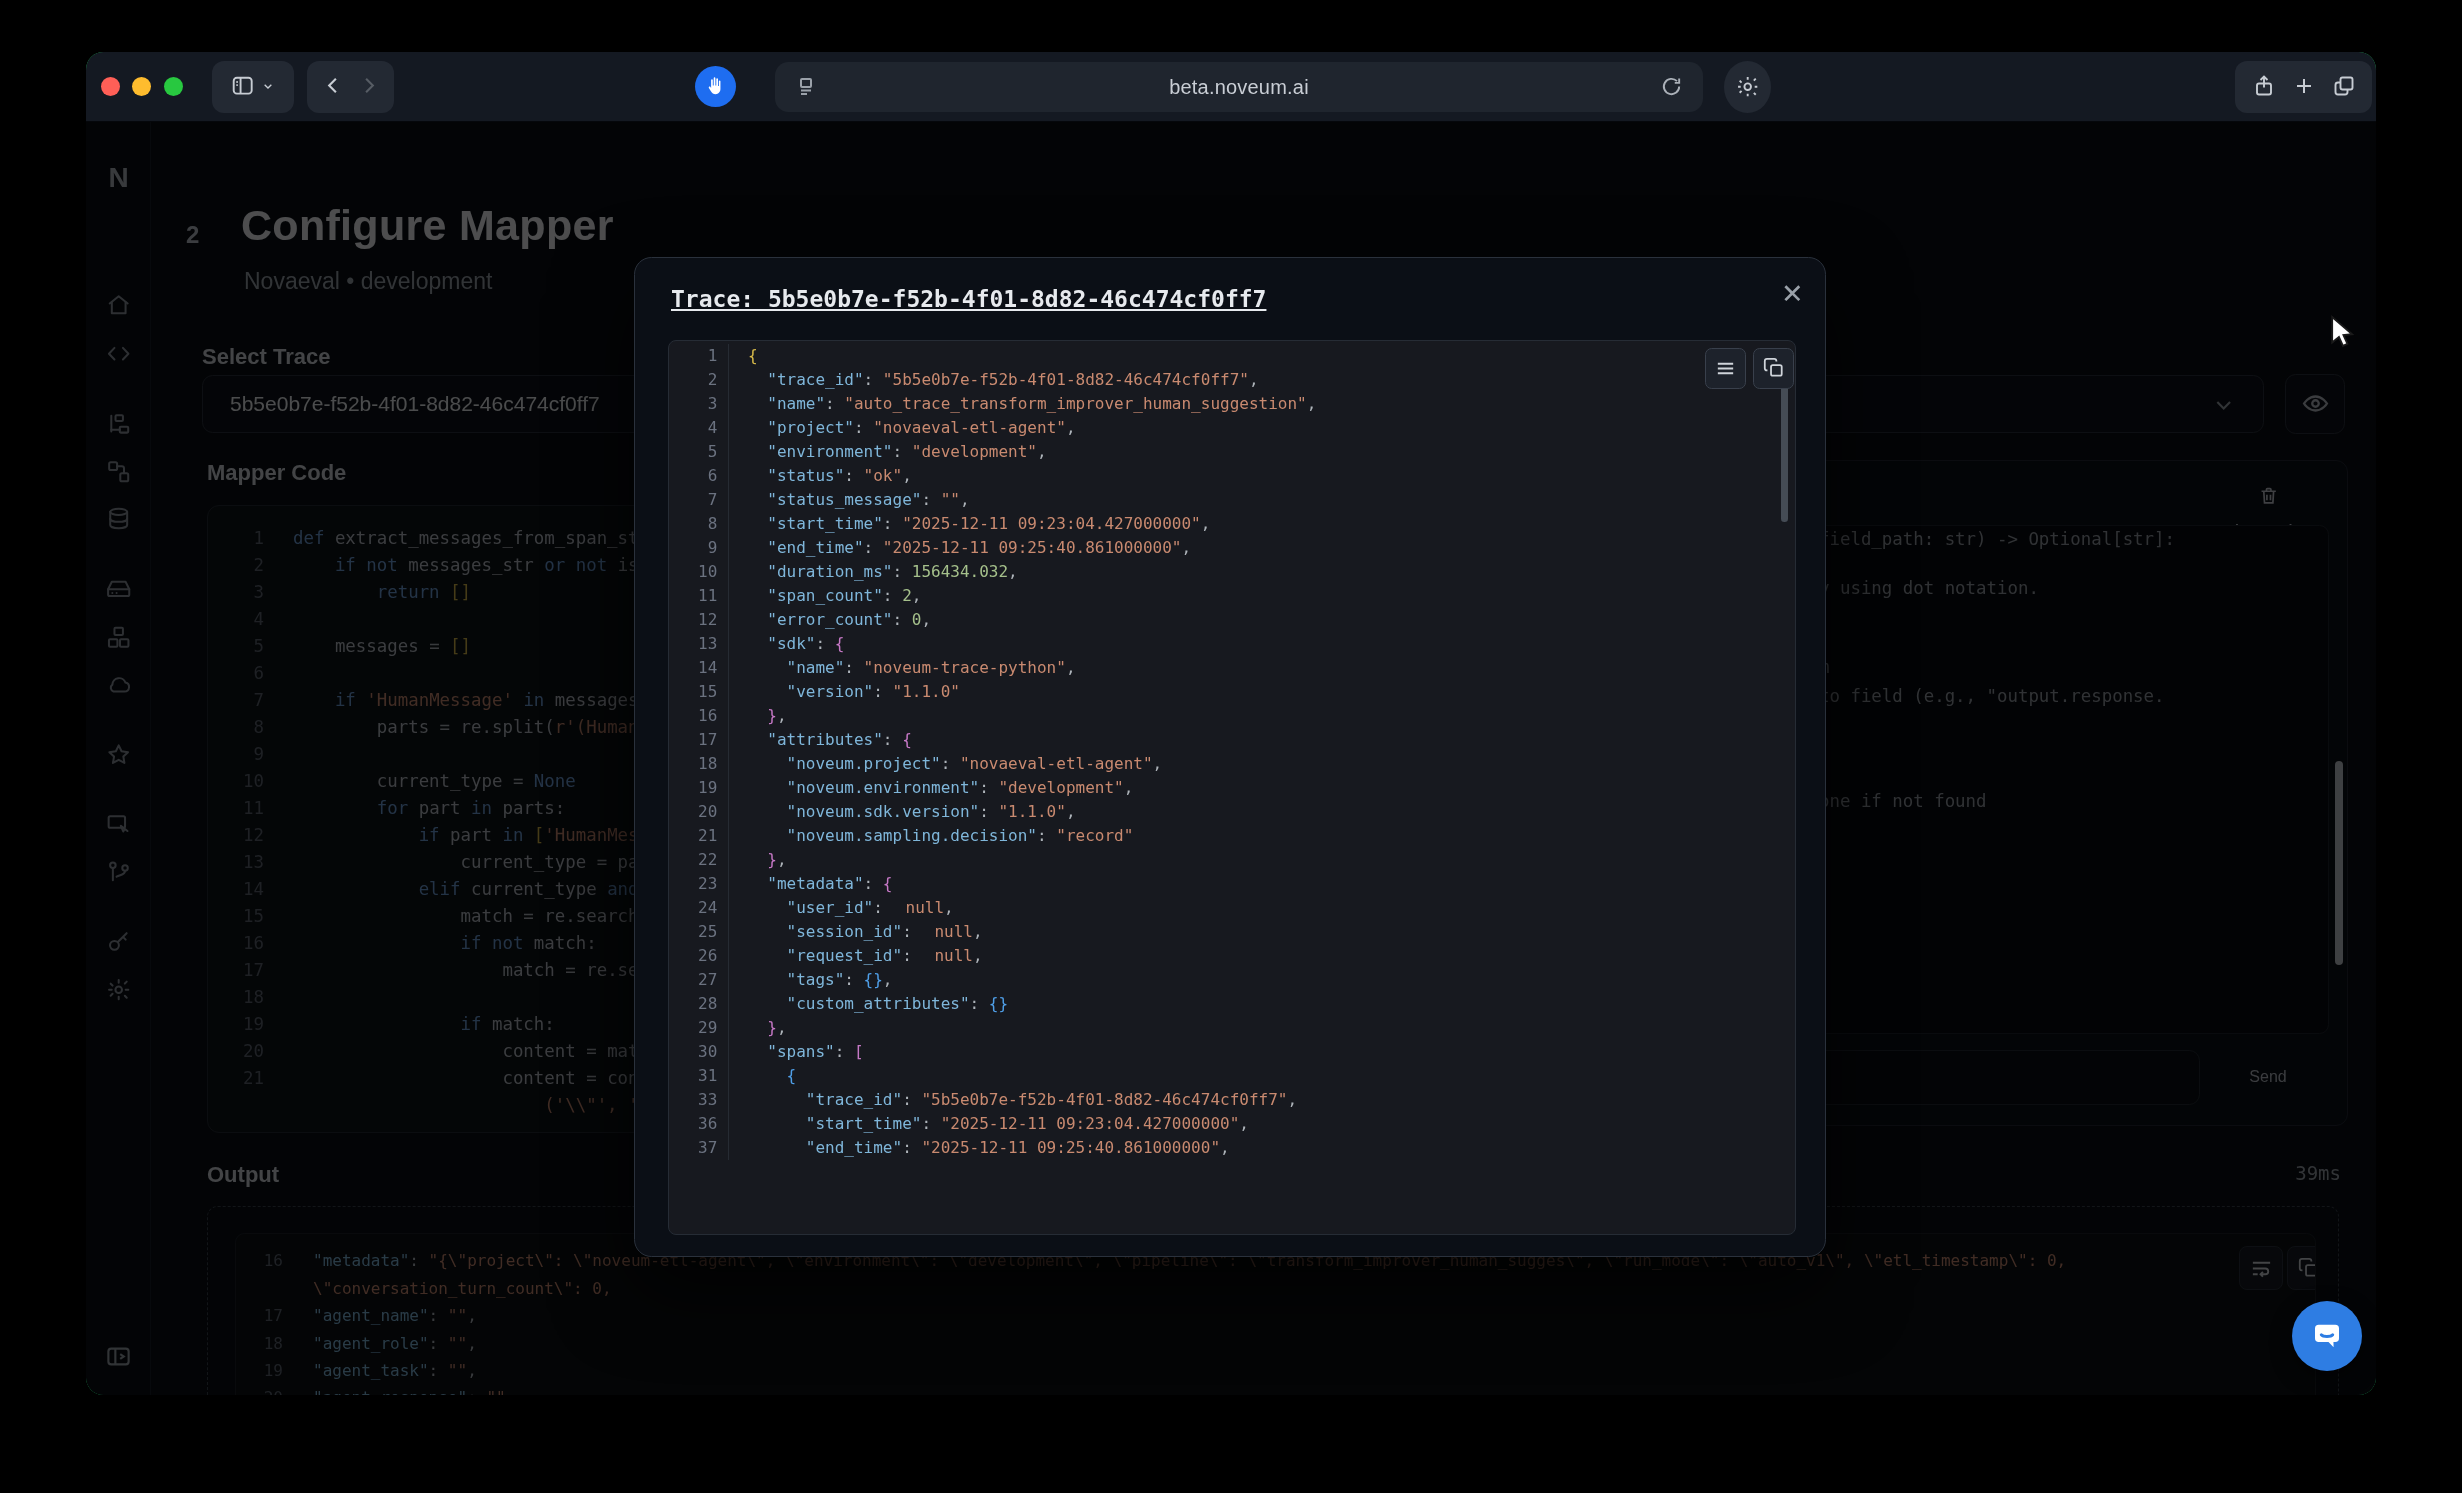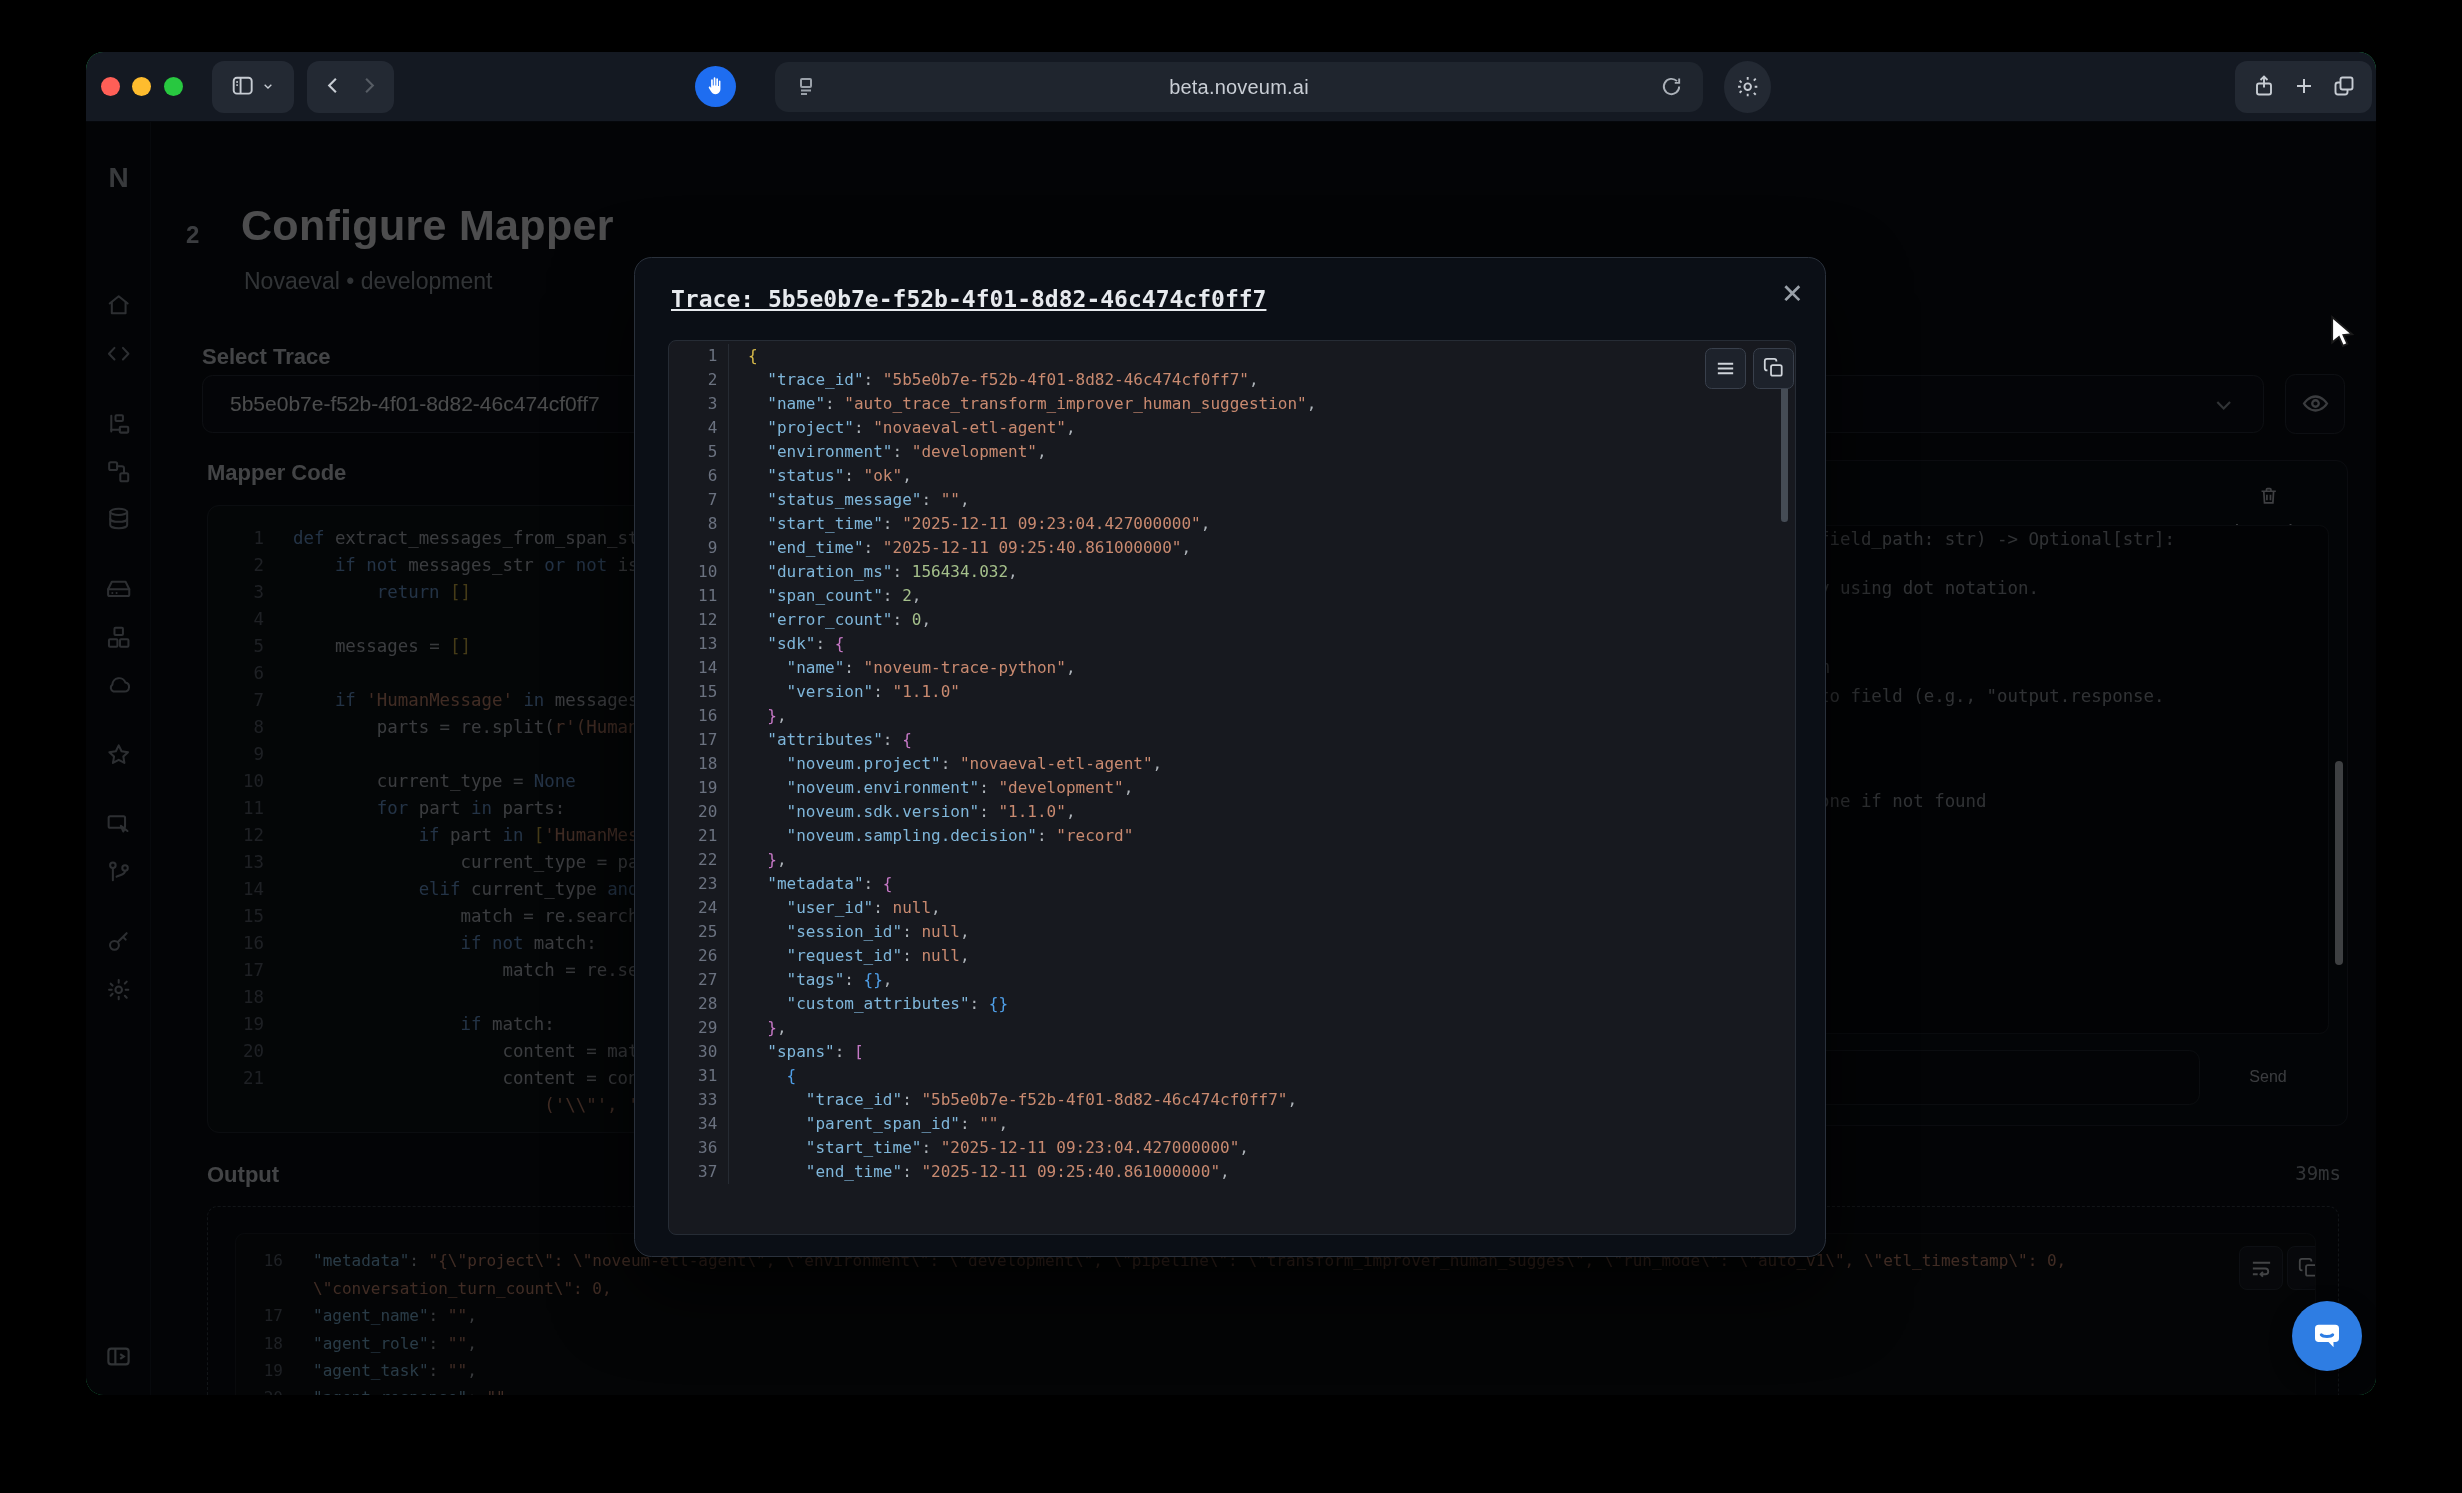--- a/index.html
+++ b/index.html
@@ -141,21 +141,21 @@
                border-right:1.3px solid #262b33; margin-right:19px; color:#6b7280; flex:none; }
   .jcode .lc { white-space:pre; }
   .jv-btn { position:absolute; top:6.7px; width:41px; height:41px; background:#1d222b;
             border:1.3px solid #39404c; border-radius:6.7px; display:flex; align-items:center;
             justify-content:center; color:#cfd4da; z-index:5; }
   #jv-menu { left:1036px; } #jv-copy { left:1084px; }
   #jv-scroll { position:absolute; left:1112px; top:6.7px; width:6.7px; height:174px;
                background:#454c55; border-radius:3.3px; }
 
   
-  .t-k{color:#7fb6da;} .t-s{color:#c98a70;} .t-nu{color:#c98a70;} .t-n{color:#a5c08b;}
+  .t-k{color:#7fb6da;} .t-s{color:#c98a70;} .t-nu{color:#c98a70;margin-left:13px;} .t-n{color:#a5c08b;}
   .t-p{color:#aeb4ba;} .t-b1{color:#d6b94a;} .t-b2{color:#c678c6;} .t-b3{color:#4f9fe8;}
   .t-kw{color:#6f9fd8;} .t-nm{color:#b6bcc4;}
 
   
   #cursor { position:absolute; left:2240px; top:262px; z-index:120; }
   #intercom { position:absolute; left:2206px; top:1249px; width:70px; height:70px; border-radius:50%;
               background:#2e7de3; z-index:110; display:flex; align-items:center; justify-content:center;
               box-shadow:0 6.7px 20px rgba(0,0,0,.5); }
 </style>
 </head>
@@ -476,21 +476,20 @@
           <div class="crow"><span class="ln">23</span><span class="lc"><span class="t-k">  "metadata"</span><span class="t-p">: </span><span class="t-b2">{</span></span></div>
           <div class="crow"><span class="ln">24</span><span class="lc"><span class="t-k">    "user_id"</span><span class="t-p">: </span><span class="t-nu">null</span><span class="t-p">,</span></span></div>
           <div class="crow"><span class="ln">25</span><span class="lc"><span class="t-k">    "session_id"</span><span class="t-p">: </span><span class="t-nu">null</span><span class="t-p">,</span></span></div>
           <div class="crow"><span class="ln">26</span><span class="lc"><span class="t-k">    "request_id"</span><span class="t-p">: </span><span class="t-nu">null</span><span class="t-p">,</span></span></div>
           <div class="crow"><span class="ln">27</span><span class="lc"><span class="t-k">    "tags"</span><span class="t-p">: </span><span class="t-b3">{}</span><span class="t-p">,</span></span></div>
           <div class="crow"><span class="ln">28</span><span class="lc"><span class="t-k">    "custom_attributes"</span><span class="t-p">: </span><span class="t-b3">{}</span></span></div>
           <div class="crow"><span class="ln">29</span><span class="lc"><span class="t-b2">  }</span><span class="t-p">,</span></span></div>
           <div class="crow"><span class="ln">30</span><span class="lc"><span class="t-k">  "spans"</span><span class="t-p">: </span><span class="t-b2">[</span></span></div>
           <div class="crow"><span class="ln">31</span><span class="lc"><span class="t-b3">    {</span></span></div>
           <div class="crow"><span class="ln">33</span><span class="lc"><span class="t-k">      "trace_id"</span><span class="t-p">: </span><span class="t-s">"5b5e0b7e-f52b-4f01-8d82-46c474cf0ff7"</span><span class="t-p">,</span></span></div>
-          <div class="crow"><span class="ln">34</span><span class="lc"><span class="t-k">      "parent_span_id"</span><span class="t-p">: </span><span class="t-s">""</span><span class="t-p">,</span></span></div>
           <div class="crow"><span class="ln">36</span><span class="lc"><span class="t-k">      "start_time"</span><span class="t-p">: </span><span class="t-s">"2025-12-11 09:23:04.427000000"</span><span class="t-p">,</span></span></div>
           <div class="crow"><span class="ln">37</span><span class="lc"><span class="t-k">      "end_time"</span><span class="t-p">: </span><span class="t-s">"2025-12-11 09:25:40.861000000"</span><span class="t-p">,</span></span></div>
         </div>
       <div id="jv-menu" class="jv-btn">
         <svg viewBox="0 0 24 24" fill="none" stroke="currentColor" stroke-width="2.2" style="width:23px;height:23px">
             <path d="M4 7h16M4 12h16M4 17h16"></path>
           </svg>
       </div>
       <div id="jv-copy" class="jv-btn">
         <svg viewBox="0 0 24 24" fill="none" stroke="currentColor" stroke-width="2" style="width:21.4px;height:21.4px">

